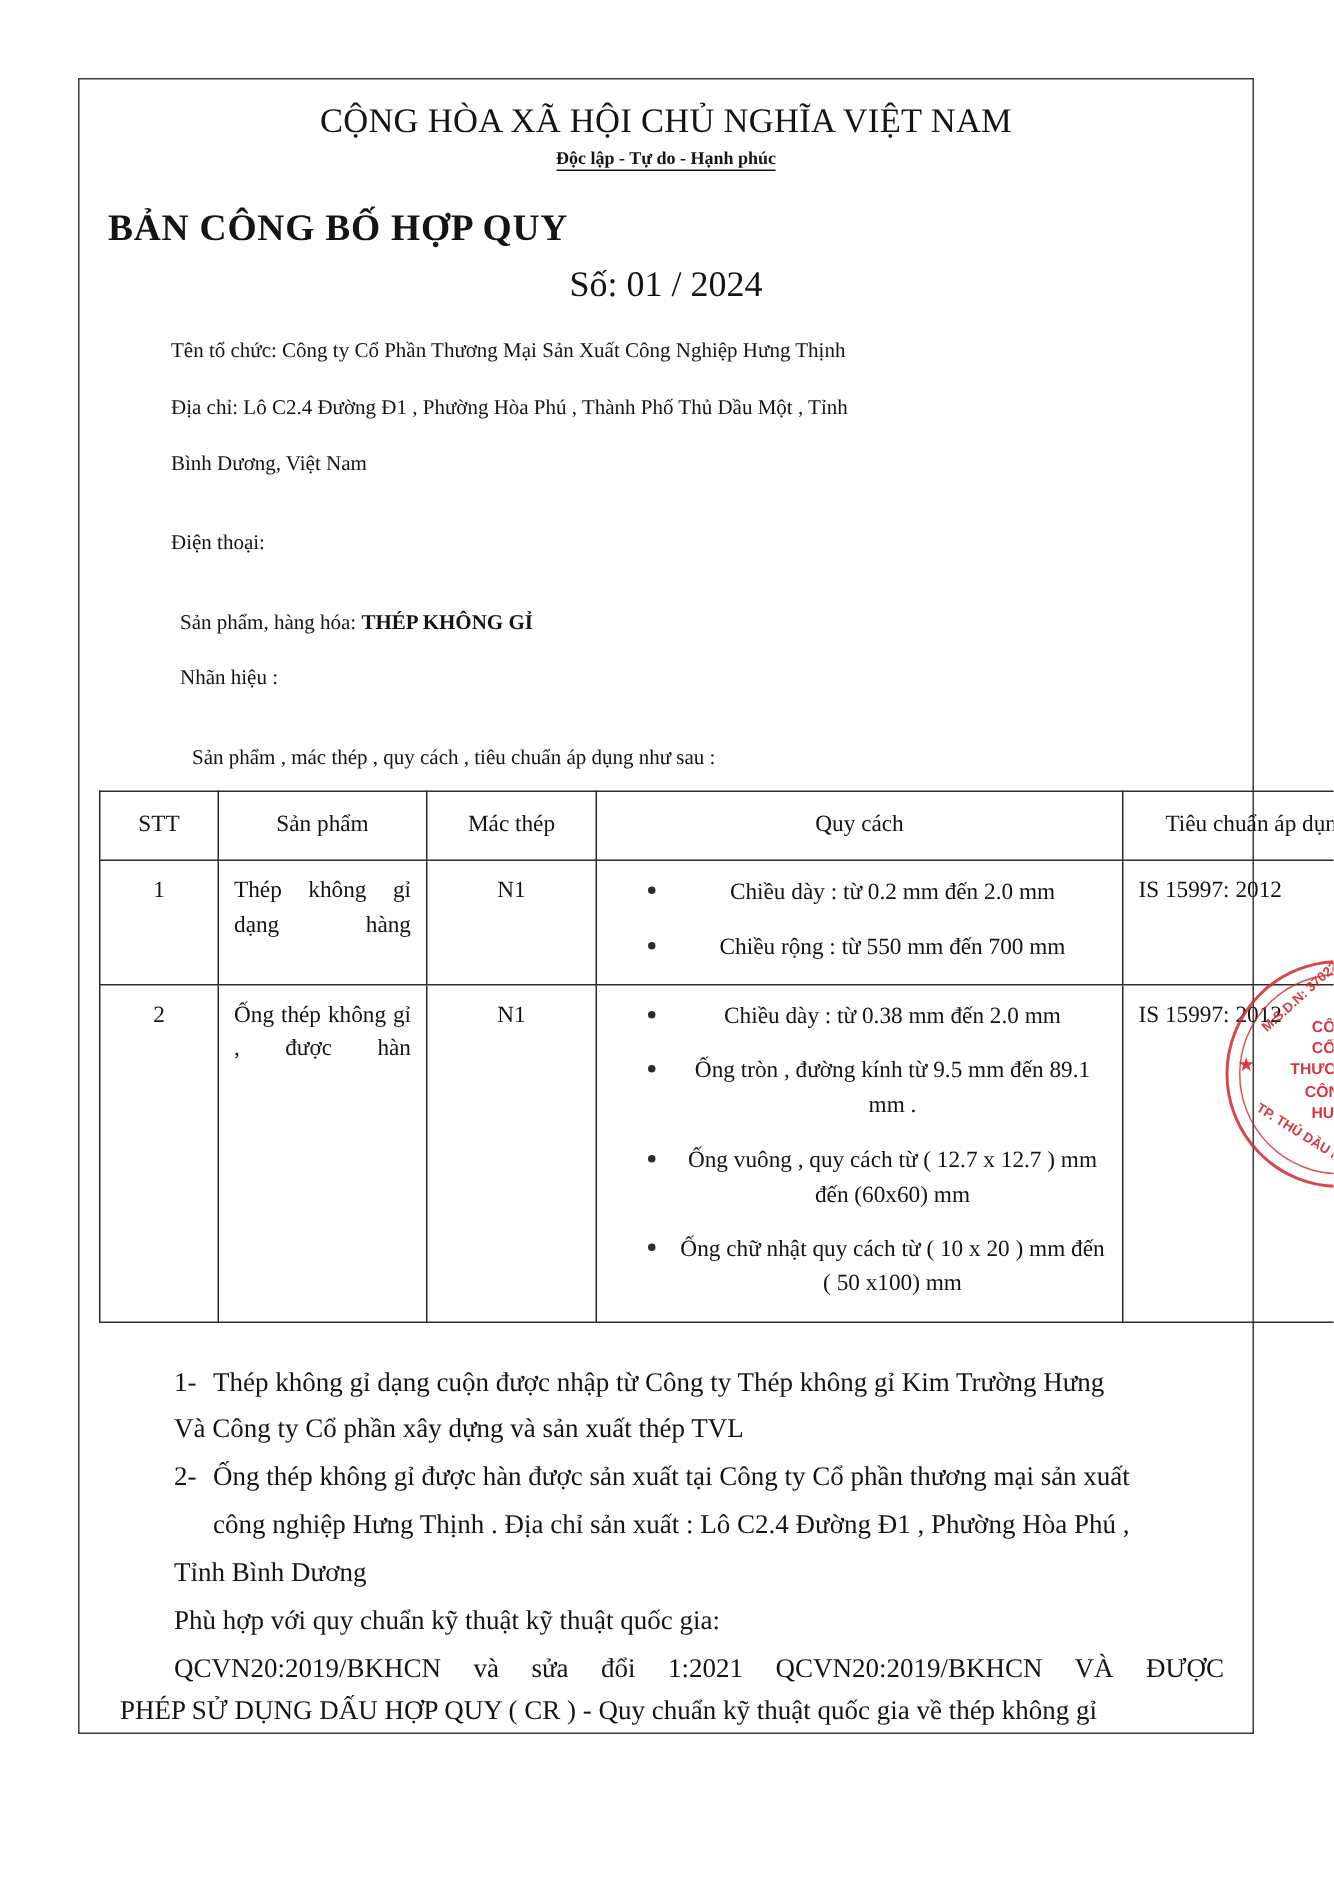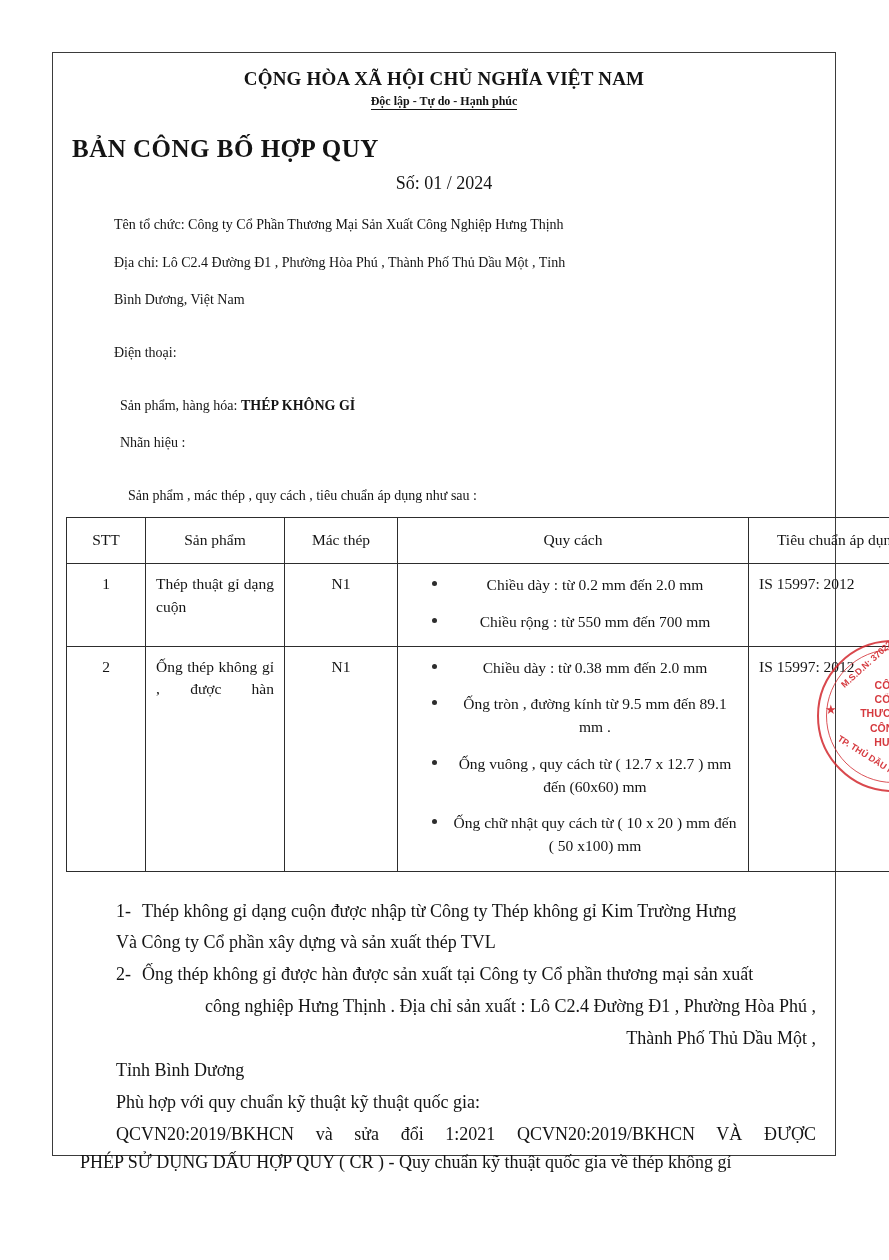--- a/index.html
+++ b/index.html
@@ -26,22 +26,22 @@
   }
   .content {
     position: absolute;
     left: 72px;
     top: 68px;
     width: 800px;
     box-sizing: border-box;
   }
   .heading-national {
     text-align: center;
-    font-weight: bold;
-    font-size: 19px;
+    font-weight: normal;
+    font-size: 23px;
     letter-spacing: 0.2px;
     margin: 0 0 4px 0;
     width: 744px;
   }
   .heading-motto {
     text-align: center;
     font-weight: bold;
     font-size: 12px;
     margin: 0 0 26px 0;
     width: 744px;
@@ -52,21 +52,21 @@
   }
   .doc-title {
     font-weight: bold;
     font-size: 25px;
     letter-spacing: 0.5px;
     margin: 0 0 10px 0;
     width: 744px;
   }
   .doc-number {
     text-align: center;
-    font-size: 18px;
+    font-size: 24px;
     margin: 0 0 20px 0;
     width: 744px;
   }
   .para {
     font-size: 14px;
     line-height: 1.55;
     margin: 16px 0 6px 0;
     width: 700px;
   }
   .para.indent-1 { padding-left: 42px; }
@@ -140,21 +140,20 @@
     flex: none;
   }
   .note-body { flex: 1; }
   .note-cont {
     padding-left: 44px;
     margin: 0 0 4px 0;
   }
   .note-cont-deep {
     padding-left: 70px;
     margin: 0 0 4px 0;
-    text-align: right;
   }
   .tail {
     padding-left: 44px;
     margin: 0 0 4px 0;
     font-size: 18px;
     line-height: 1.55;
   }
   .tail-just {
     padding-left: 44px;
     width: 700px;
@@ -266,21 +265,21 @@
         <th class="col-stt">STT</th>
         <th class="col-sp">Sản phẩm</th>
         <th class="col-mac">Mác thép</th>
         <th class="col-quy">Quy cách</th>
         <th class="col-tc">Tiêu chuẩn áp dụng</th>
       </tr>
     </thead>
     <tbody>
       <tr>
         <td class="col-stt center">1</td>
-        <td class="col-sp just">Thép thuật gỉ dạng cuộn</td>
+        <td class="col-sp just">Thép không gỉ dạng hàng</td>
         <td class="col-mac center">N1</td>
         <td class="col-quy">
           <ul class="bullets">
             <li>Chiều dày : từ 0.2 mm đến 2.0 mm</li>
             <li>Chiều rộng : từ 550 mm đến 700 mm</li>
           </ul>
         </td>
         <td class="col-tc">IS 15997: 2012</td>
       </tr>
       <tr>
@@ -304,21 +303,20 @@
     <div class="note-item">
       <span class="note-num">1-</span>
       <span class="note-body">Thép không gỉ dạng cuộn được nhập từ Công ty Thép không gỉ Kim Trường Hưng</span>
     </div>
     <div class="note-cont">Và Công ty Cổ phần xây dựng và sản xuất thép TVL</div>
     <div class="note-item">
       <span class="note-num">2-</span>
       <span class="note-body">Ống thép không gỉ được hàn được sản xuất tại Công ty Cổ phần thương mại sản xuất</span>
     </div>
     <div class="note-cont-deep">công nghiệp Hưng Thịnh . Địa chỉ sản xuất : Lô C2.4 Đường Đ1 , Phường Hòa Phú ,</div>
-    <div class="note-cont-deep">Thành Phố Thủ Dầu Một ,</div>
 
     <div class="tail">Tỉnh Bình Dương</div>
     <div class="tail">Phù hợp với quy chuẩn kỹ thuật kỹ thuật quốc gia:</div>
     <div class="tail-just">QCVN20:2019/BKHCN và sửa đổi 1:2021  QCVN20:2019/BKHCN VÀ ĐƯỢC</div>
     <div class="tail-last">PHÉP SỬ DỤNG DẤU HỢP QUY ( CR ) -  Quy chuẩn kỹ thuật quốc gia về thép không gỉ</div>
   </div>
 
 </div>
 
 <div class="stamp">

